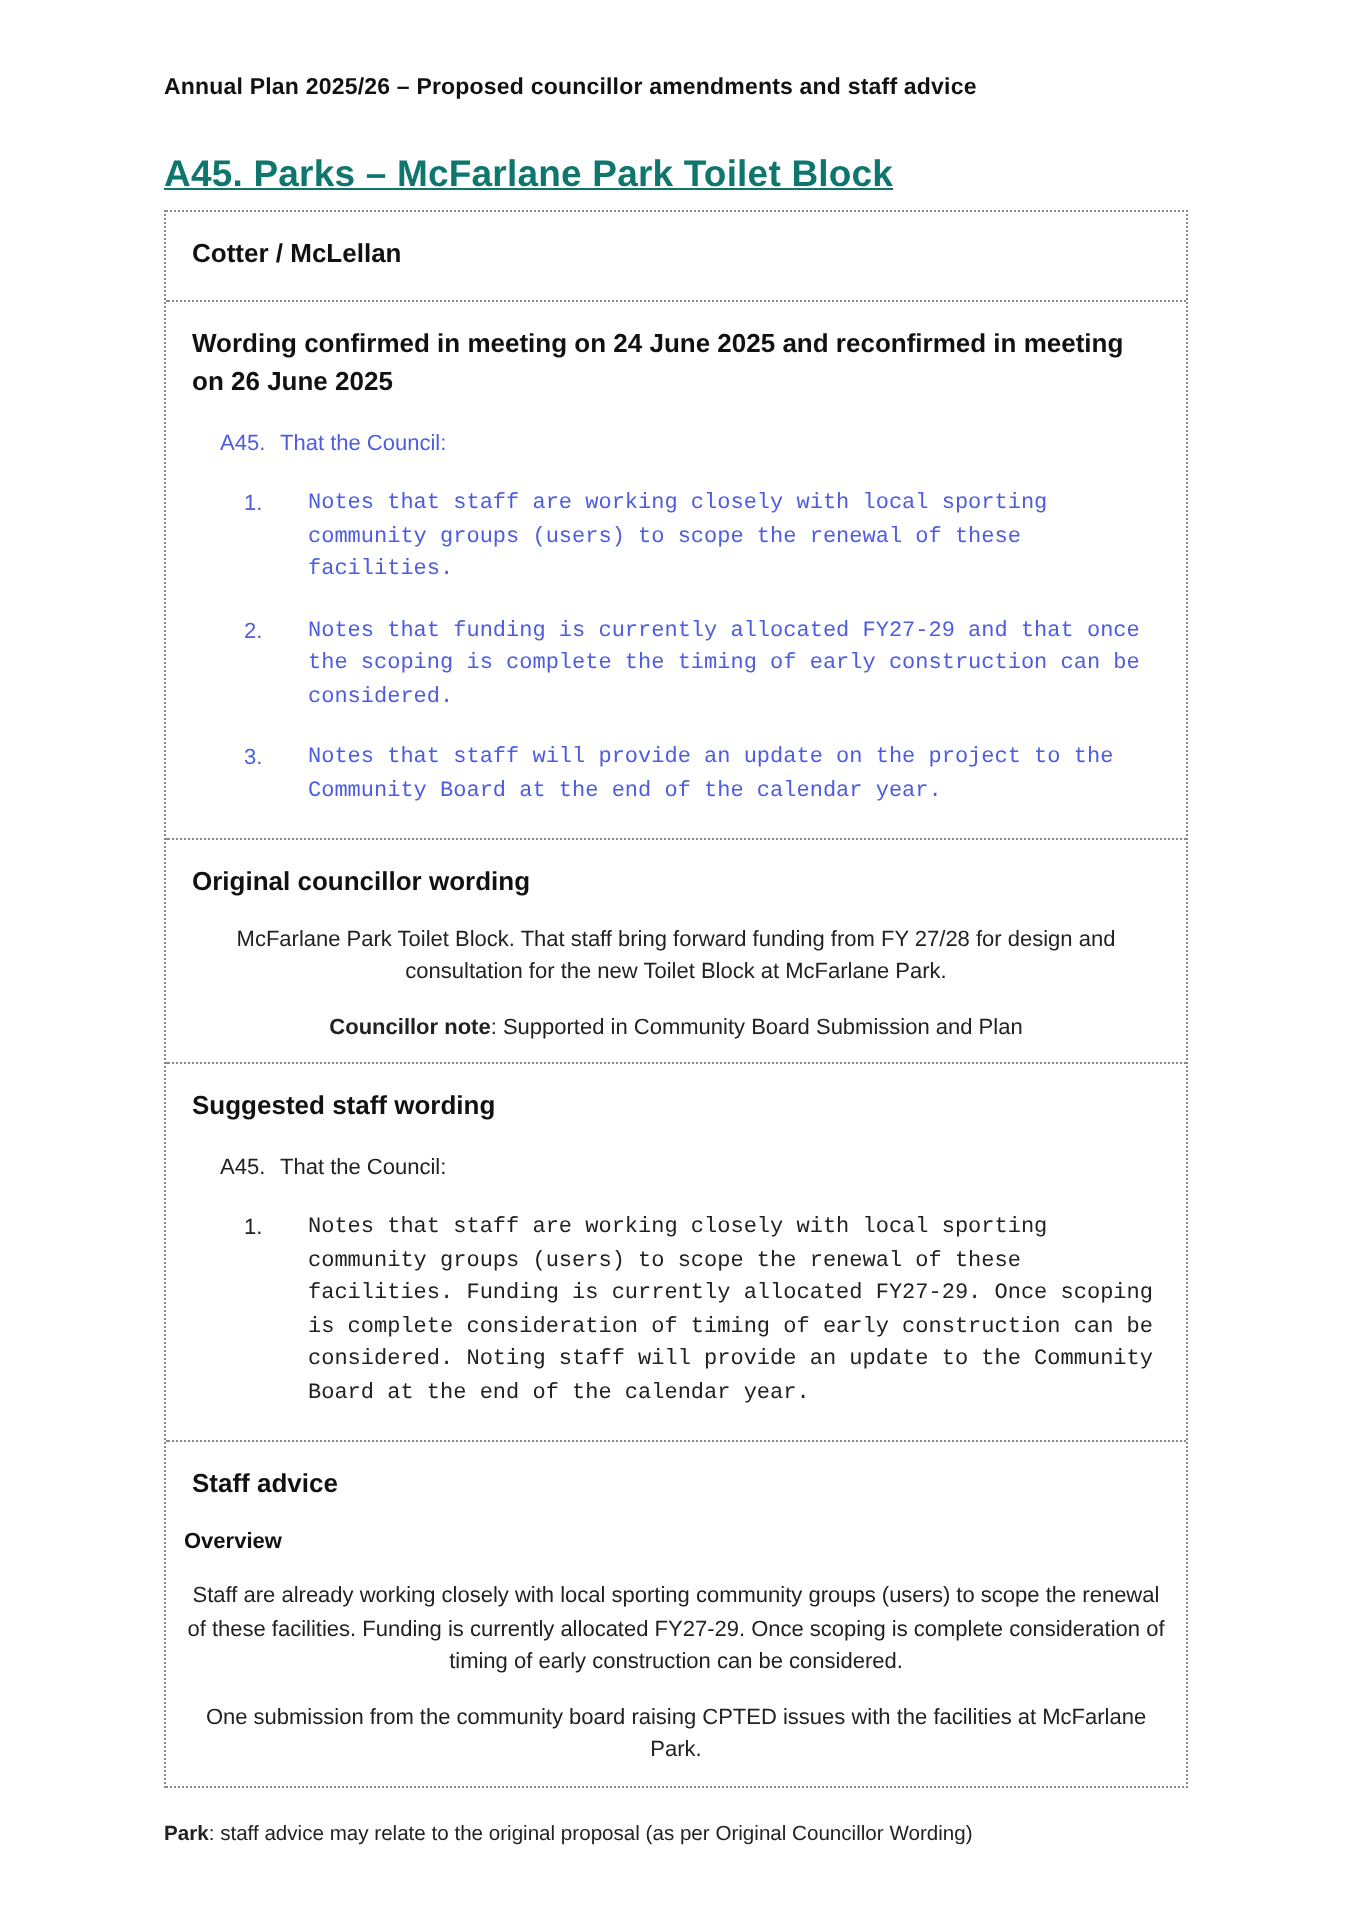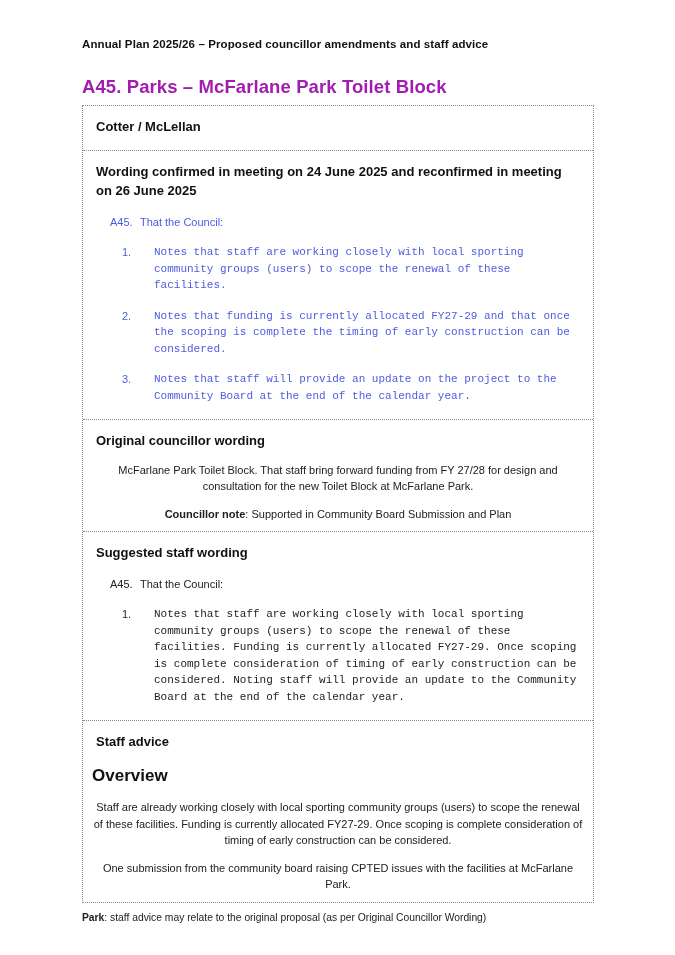--- a/index.html
+++ b/index.html
@@ -12,40 +12,40 @@
     -webkit-font-smoothing:antialiased;
   }
   .page{
     position:absolute;left:82px;top:38px;width:512px;
   }
   .doc-header{
     font-size:11.5px;font-weight:bold;color:#111;
     margin:0 0 26px 0;letter-spacing:0.1px;
   }
   .doc-title{
-    font-size:18.5px;font-weight:bold;color:#a21caf;
-    margin:0 0 7px 0;letter-spacing:0.1px;
+    font-size:18.5px;font-weight:bold;color:#0f766e;
+    margin:0 0 7px 0;letter-spacing:0.1px;text-decoration:underline;
   }
   .amend-table{
     border:1px dotted #8a8a8a;
     width:100%;
     box-sizing:border-box;
   }
   .row{
     border-top:1px dotted #8a8a8a;
     padding:7px 9px 9px 9px;
     font-size:11px;line-height:1.5;
   }
   .row:first-child{border-top:none;}
   .row-heading{
     font-weight:bold;color:#111;font-size:13px;
     margin:4px;
   }
   .sub-heading{
-    font-weight:bold;color:#111;font-size:17px;
+    font-weight:bold;color:#111;font-size:11px;
     margin:11px 0 0 0;
   }
   .para{margin:11px 0 0 0;text-align:center;}
   .blue{color:#4d5ce0;}
   .ref-line{
     display:flex;margin:13px 0 0 18px;
   }
   .ref-num{flex:0 0 30px;}
   .num-list{margin:0;}
   .li{

